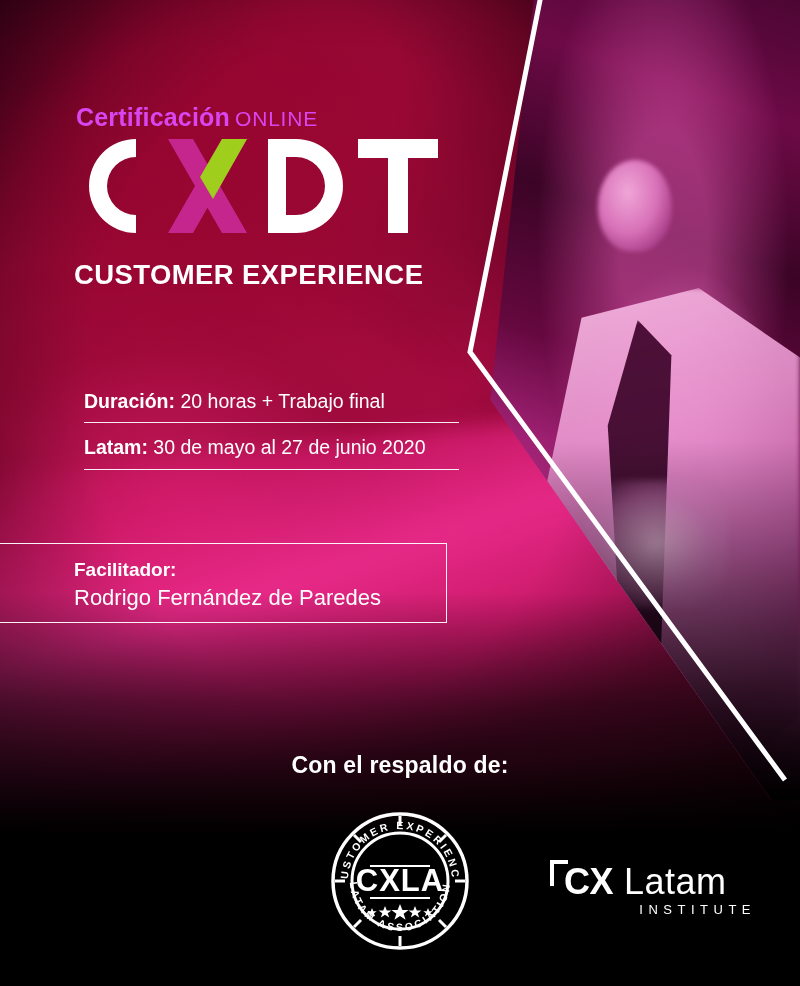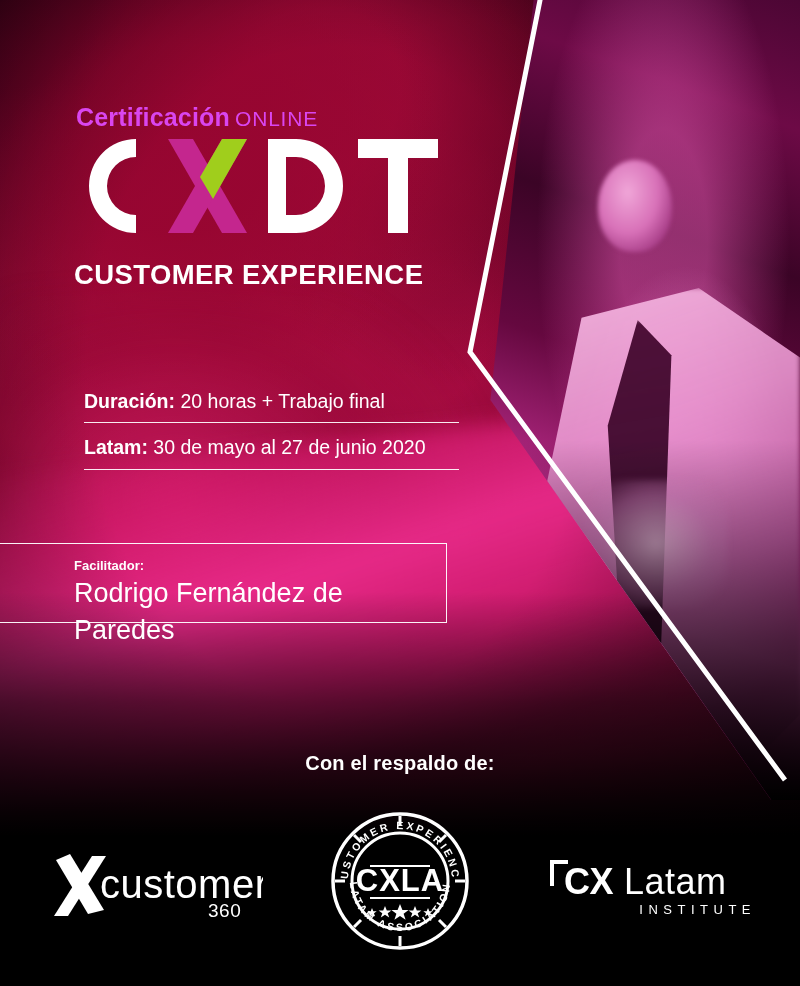--- a/index.html
+++ b/index.html
@@ -135,26 +135,26 @@
   .dsep{height:1px;background:rgba(255,255,255,.92);margin:2px 0 9px;}
 
   
   .facilitator{
     position:absolute;left:-2px;top:543px;width:448px;height:78px;
     border-top:1.3px solid rgba(255,255,255,.95);
     border-bottom:1.3px solid rgba(255,255,255,.95);
     border-right:1.3px solid rgba(255,255,255,.95);
   }
   .facilitator .inner{padding:13px 0 0 76px;color:#fff;}
-  .fac-label{font-weight:700;font-size:13px;line-height:1.35;}
-  .fac-name{font-weight:400;font-size:27px;line-height:1.4;}
+  .fac-label{font-weight:700;font-size:19px;line-height:1.35;}
+  .fac-name{font-weight:400;font-size:22px;line-height:1.4;}
 
   .respaldo{
     position:absolute;left:0;right:0;top:752px;text-align:center;
-    color:#fff;font-weight:700;font-size:20px;letter-spacing:.2px;
+    color:#fff;font-weight:700;font-size:23px;letter-spacing:.2px;
   }
 
   .logos{
     position:absolute;left:0;right:0;top:800px;height:170px;
   }
   .logo{position:absolute;}
   .logo svg{display:block;}
   .logo-xcustomer{left:48px;top:52px;}
   .logo-cxla{left:325px;top:6px;}
   .logo-cxlatam{left:548px;top:56px;text-align:right;}
@@ -230,30 +230,20 @@
       <div class="inner">
         <div class="fac-label">Facilitador:</div>
         <div class="fac-name">Rodrigo Fernández de Paredes</div>
       </div>
     </div>
 
     <div class="respaldo">Con el respaldo de:</div>
 
     <div class="logos">
 
-      <div class="logo logo-xcustomer">
-        <svg width="215" height="72" viewBox="0 0 215 72">
-          <g fill="#ffffff">
-            <path d="M6 64 L20 64 L58 4 L44 4 Z"></path>
-            <path d="M8 8 L22 2 L56 58 L40 62 Z"></path>
-          </g>
-          <text x="52" y="46" font-family="Liberation Sans, sans-serif" font-size="40" fill="#ffffff" letter-spacing="0.5">customer</text>
-          <text x="160" y="65" font-family="Liberation Sans, sans-serif" font-size="19" fill="#ffffff" letter-spacing="0.5">360</text>
-        </svg>
-      </div>
 
       <div class="logo logo-cxla">
         <svg width="150" height="150" viewBox="0 0 150 150">
           <defs>
             <path id="arcTop" d="M 23 75 A 52 52 0 0 1 127 75"></path>
             <path id="arcBot" d="M 25 75 A 50 50 0 0 0 125 75"></path>
           </defs>
           <circle cx="75" cy="75" r="67" fill="none" stroke="#fff" stroke-width="3.5"></circle>
           <circle cx="75" cy="75" r="48" fill="none" stroke="#fff" stroke-width="3"></circle>
           <g stroke="#fff" stroke-width="3">

